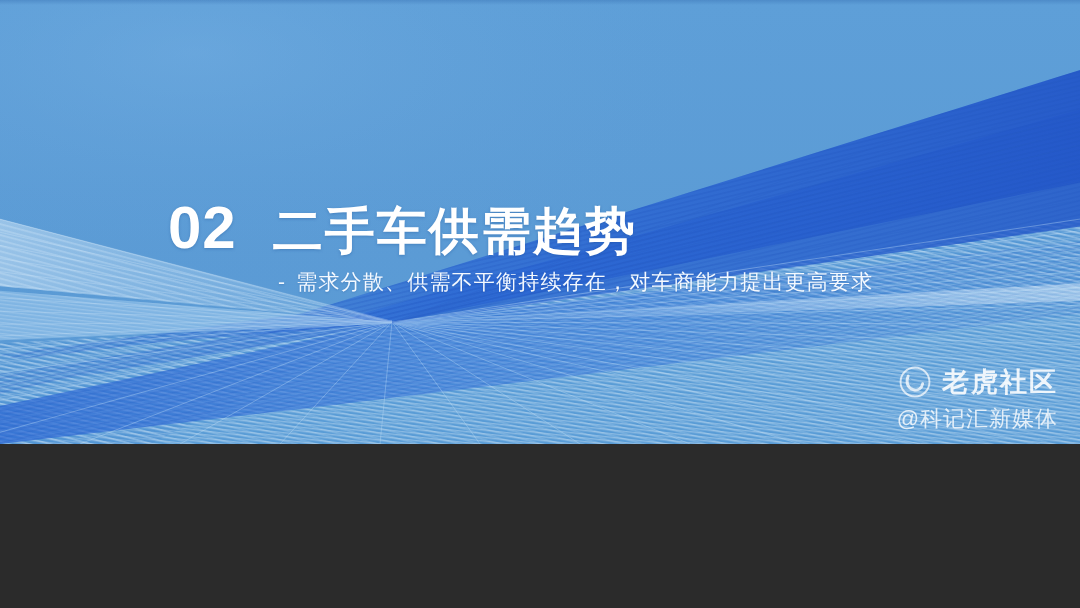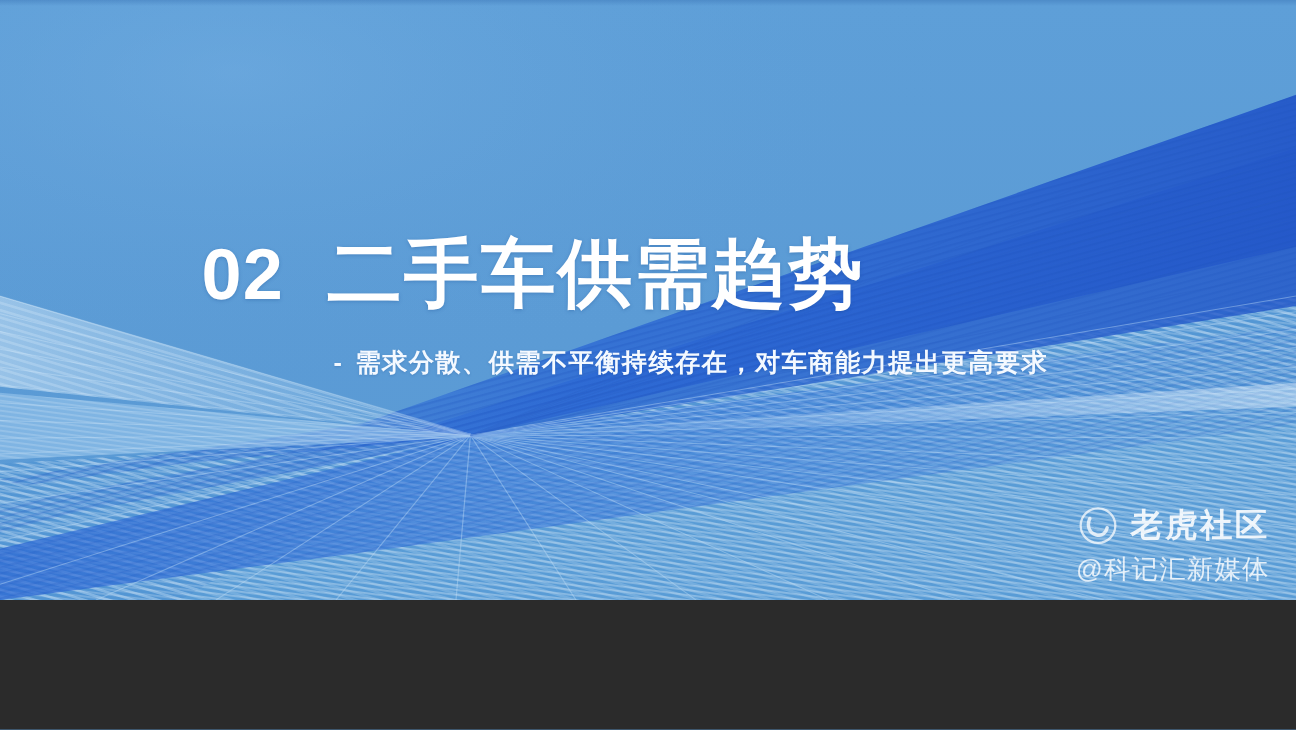--- a/index.html
+++ b/index.html
@@ -3,21 +3,21 @@
 <meta charset="utf-8">
 <style>
   html, body {
     margin: 0;
     padding: 0;
     background: #2b2b2b;
   }
   #slide {
     position: relative;
     width: 1080px;
-    height: 500px;
+    height: 444px;
     overflow: hidden;
     background: #5b9bd5;
     font-family: "Liberation Sans", "DejaVu Sans", sans-serif;
     -webkit-font-smoothing: antialiased;
   }
 
   
   .bg-svg {
     position: absolute;
     inset: 0;
@@ -48,33 +48,33 @@
   }
   .num {
     font-size: 60px;
     font-weight: 700;
     letter-spacing: 1px;
     line-height: 1;
     color: #ffffff;
     text-shadow: 0 1px 3px rgba(30,80,150,0.35);
   }
   .head-text {
-    font-size: 62px;
+    font-size: 50px;
     font-weight: 700;
     line-height: 1;
     letter-spacing: 2px;
     margin-left: 36px;
     color: #ffffff;
     text-shadow: 0 1px 3px rgba(30,80,150,0.35);
   }
   .subtitle {
-    margin-top: 28px;
+    margin-top: 10px;
     margin-left: 110px;
     font-size: 21px;
-    font-weight: 700;
+    font-weight: 400;
     letter-spacing: 1.2px;
     color: #f4f9ff;
     white-space: nowrap;
     text-shadow: 0 1px 2px rgba(30,80,150,0.28);
   }
   .sub-dash {
     margin-right: 10px;
   }
 
   

